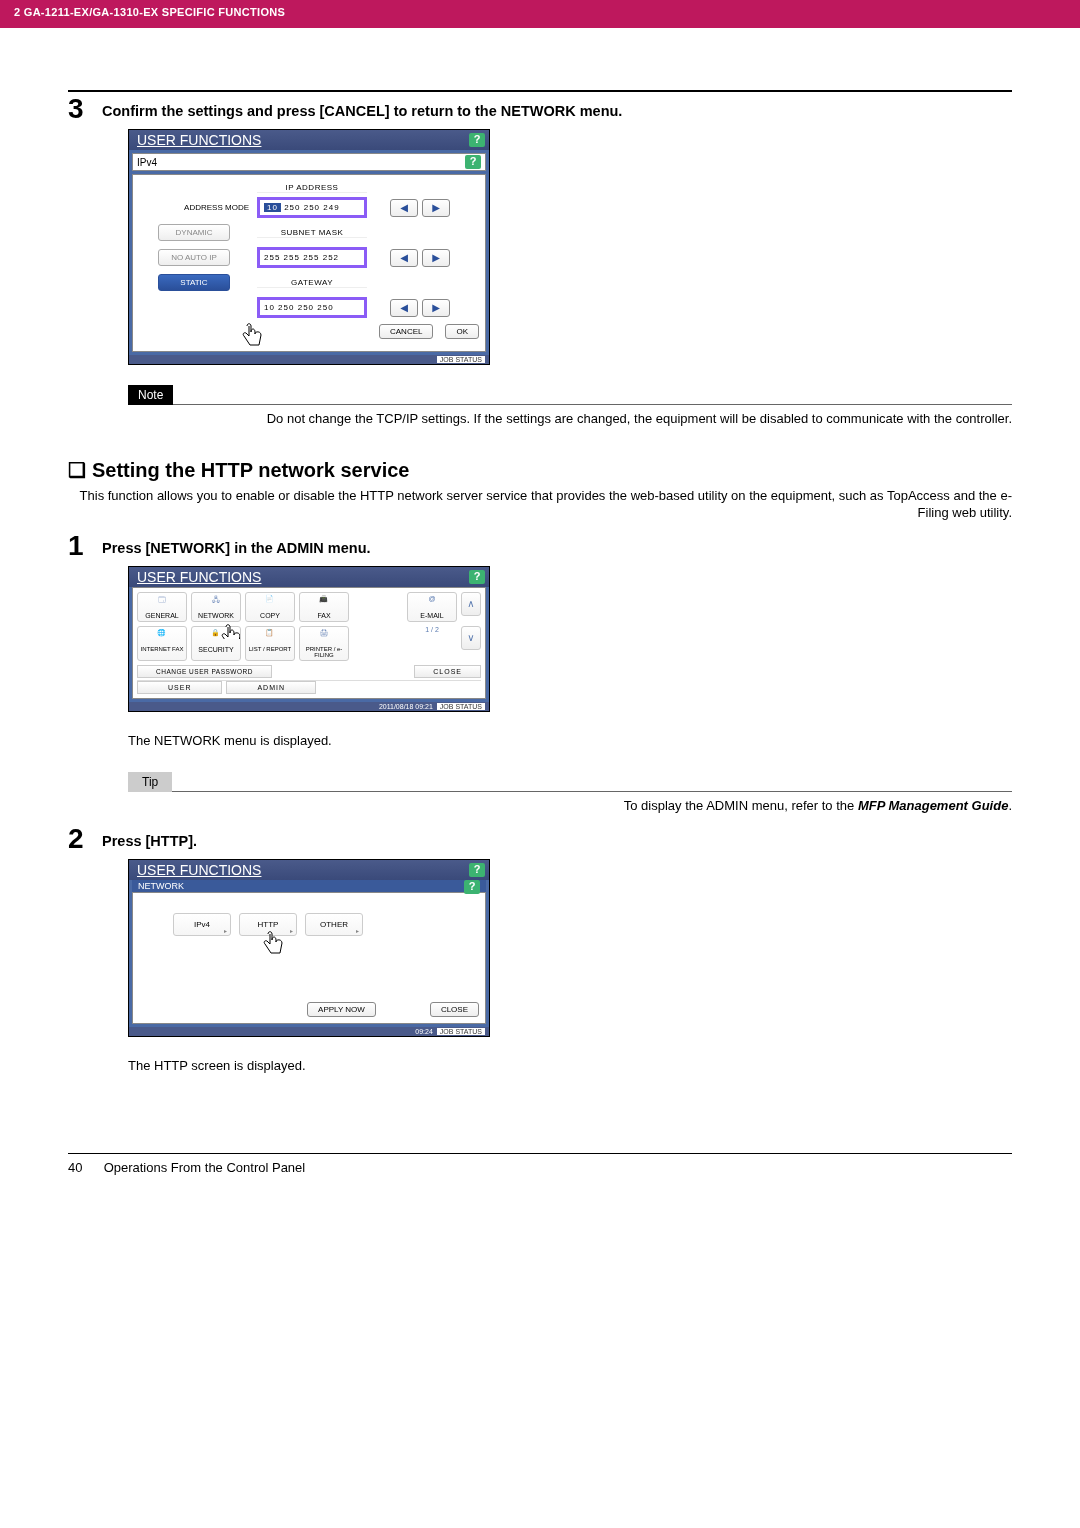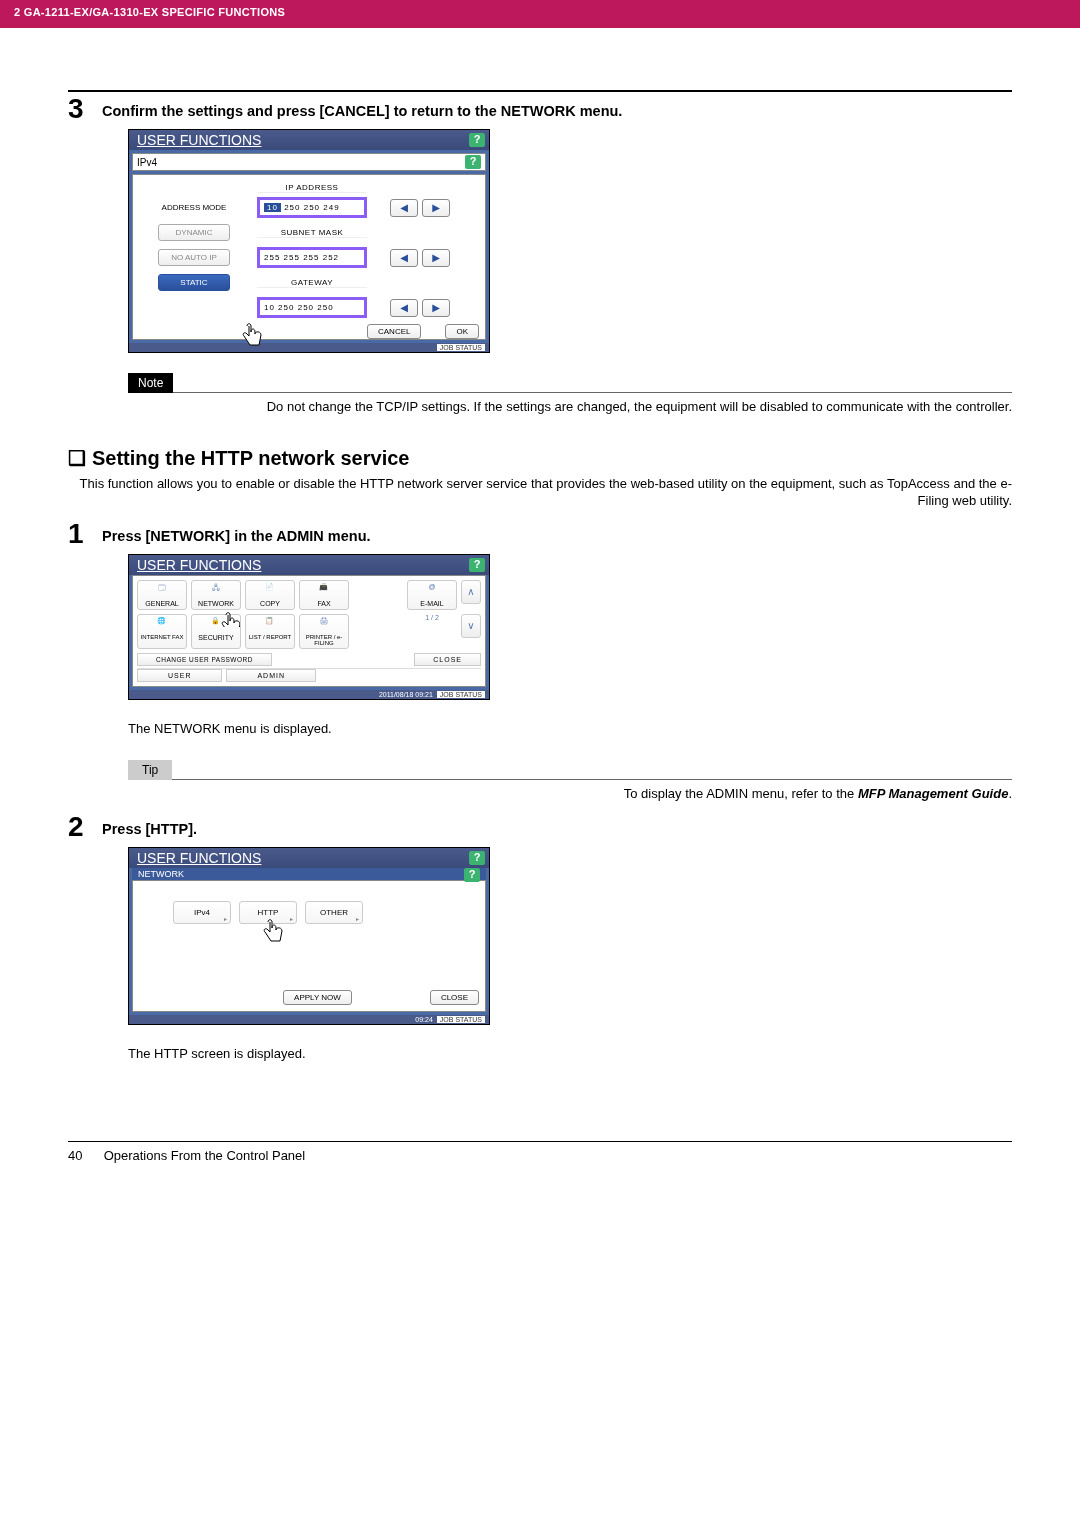--- a/index.html
+++ b/index.html
@@ -83,31 +83,31 @@
     display:flex;
     align-items:center;
     justify-content:space-between;
     padding: 1px 4px;
     font-size: 10px;
   }
   .ss-body {
     background: #fff;
     margin: 0 3px 3px 3px;
     border: 1px solid #888;
-    padding: 8px 6px 0 6px;
+    padding: 8px 6px 12px 6px;
   }
   .ipv4-grid {
     display:grid;
     grid-template-columns: 110px 110px 90px;
     gap: 4px 8px;
     align-items:center;
     font-size: 8px;
   }
   .ipv4-grid .head { text-align:center; letter-spacing:0.5px; border-bottom:1px solid #eee;}
-  .mode-lbl { text-align:center; font-size:8px; grid-row: span 1; }
+  .mode-lbl { text-align:right; font-size:8px; grid-row: span 1; }
   .mode-btn {
     width: 70px;
     padding: 3px 0;
     margin: 2px auto;
     text-align:center;
     font-size:8px;
     border:1px solid #aaa;
     border-radius:3px;
     background: linear-gradient(#fff,#eee);
     color:#888;
@@ -137,21 +137,21 @@
     border-radius:3px;
     text-align:center;
     font-size:10px;
     line-height:15px;
     color:#2a4f9a;
     background: linear-gradient(#fff,#eee);
   }
   .footer-btns {
     display:flex;
     justify-content:flex-end;
-    gap: 24px;
+    gap: 12px;
     margin-top:6px;
     font-size:8px;
   }
   .footer-btns .btn {
     border:1px solid #888;
     border-radius:3px;
     padding: 2px 10px;
     background: linear-gradient(#fff,#eee);
   }
   .statusbar {

